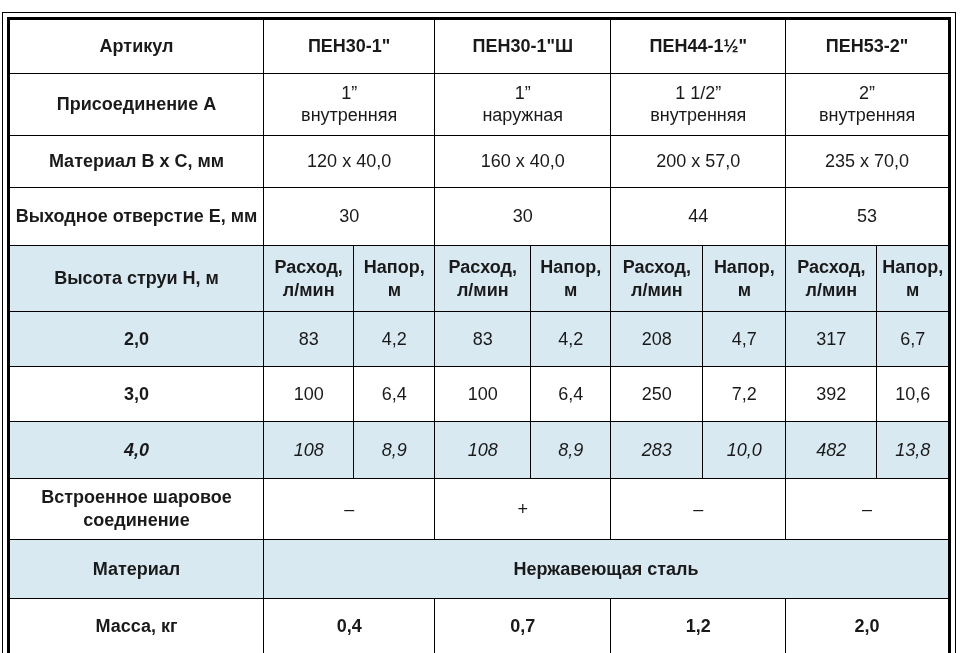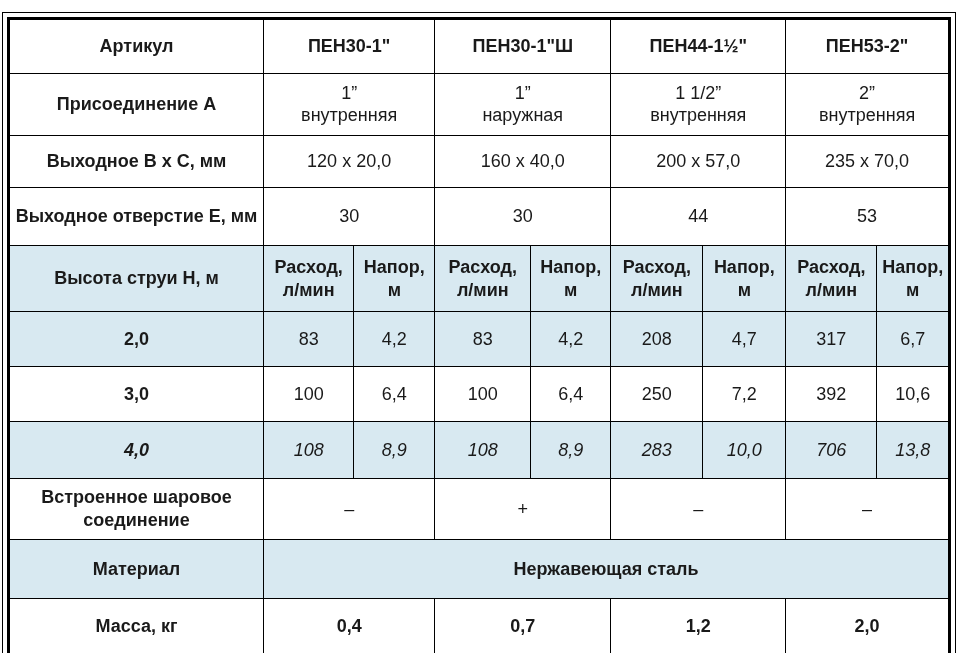--- a/index.html
+++ b/index.html
@@ -107,22 +107,22 @@
 внутренняя</td>
     <td colspan="2">1”
 наружная</td>
     <td colspan="2">1 1/2”
 внутренняя</td>
     <td colspan="2">2”
 внутренняя</td>
   </tr>
 
   <tr class="r3">
-    <td class="lbl">Выходное В х С, мм</td>
-    <td colspan="2">120 х 20,0</td>
+    <td class="lbl">Материал В х С, мм</td>
+    <td colspan="2">120 х 40,0</td>
     <td colspan="2">160 х 40,0</td>
     <td colspan="2">200 х 57,0</td>
     <td colspan="2">235 х 70,0</td>
   </tr>
 
   <tr class="r4">
     <td class="lbl">Выходное отверстие Е, мм</td>
     <td colspan="2">30</td>
     <td colspan="2">30</td>
     <td colspan="2">44</td>
@@ -175,21 +175,21 @@
   </tr>
 
   <tr class="r9 hl">
     <td class="lbl">4,0</td>
     <td>108</td>
     <td>8,9</td>
     <td>108</td>
     <td>8,9</td>
     <td>283</td>
     <td>10,0</td>
-    <td>706</td>
+    <td>482</td>
     <td>13,8</td>
   </tr>
 
   <tr class="r10">
     <td class="lbl">Встроенное шаровое
 соединение</td>
     <td colspan="2">–</td>
     <td colspan="2">+</td>
     <td colspan="2">–</td>
     <td colspan="2">–</td>

